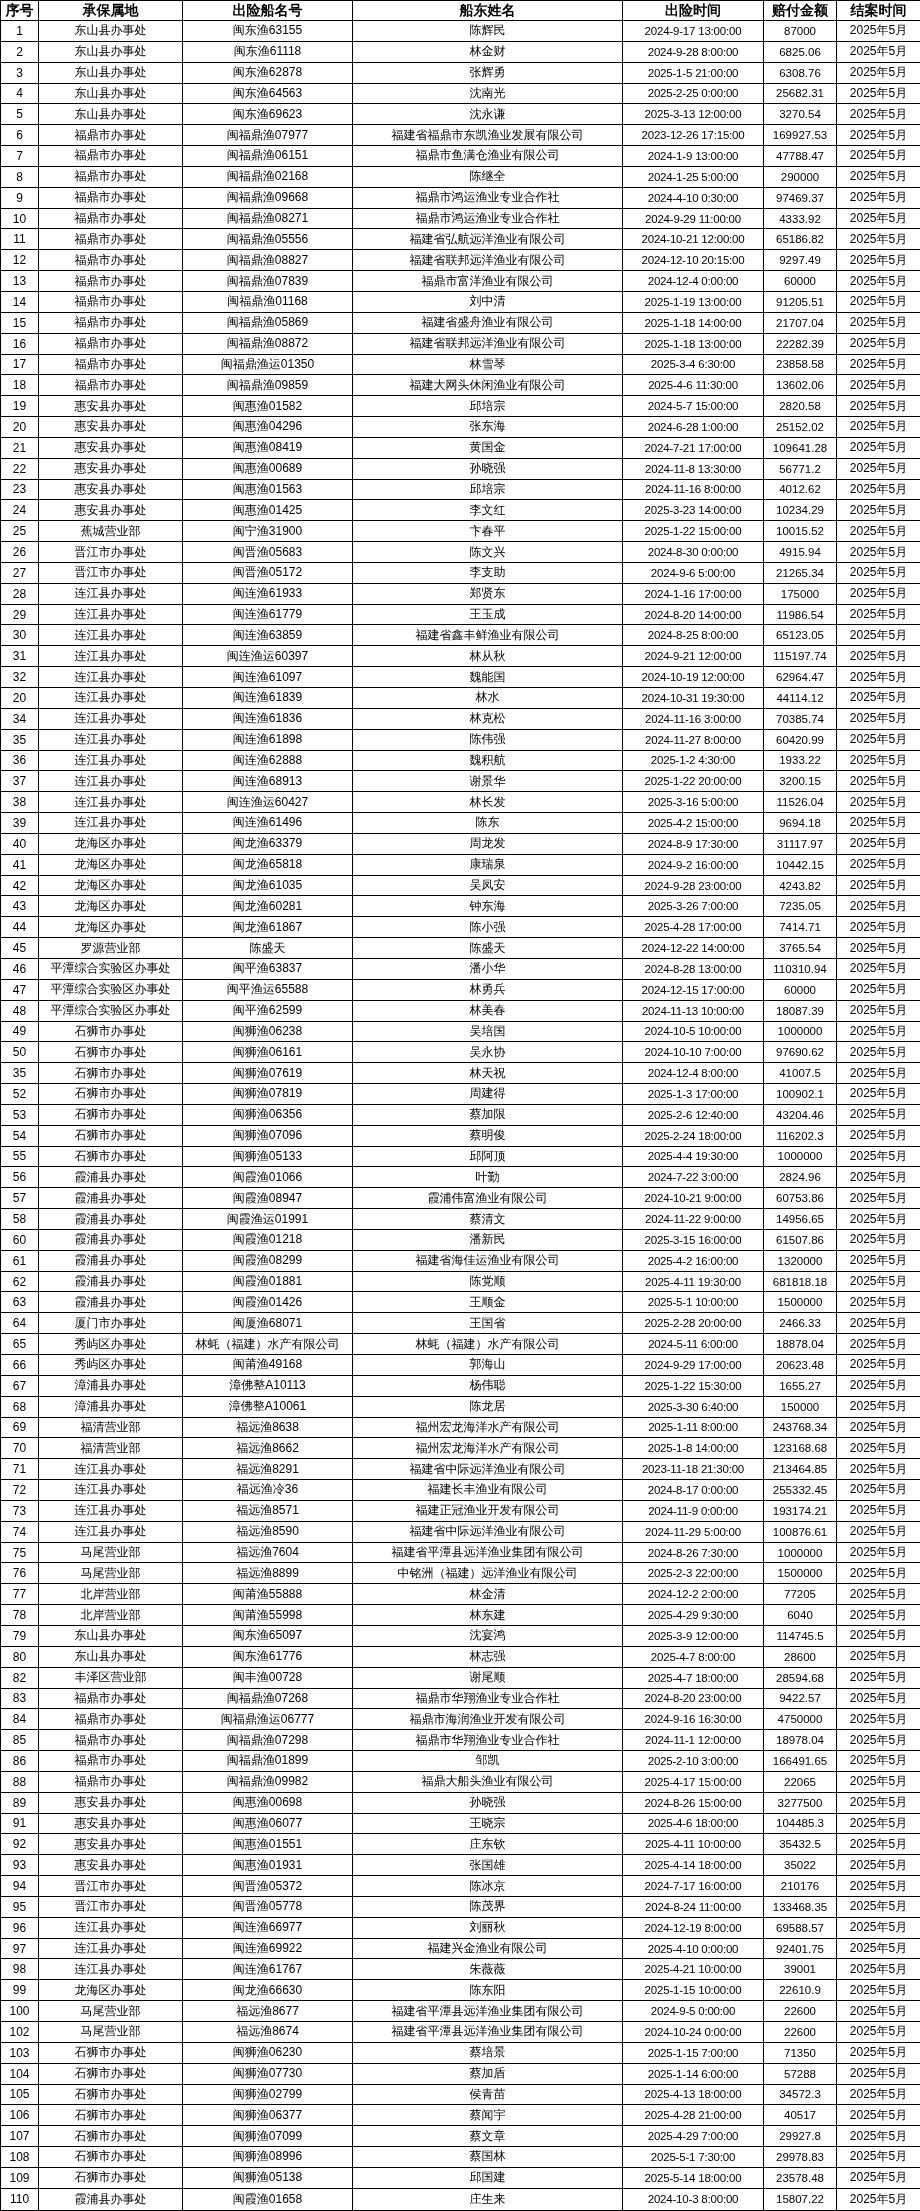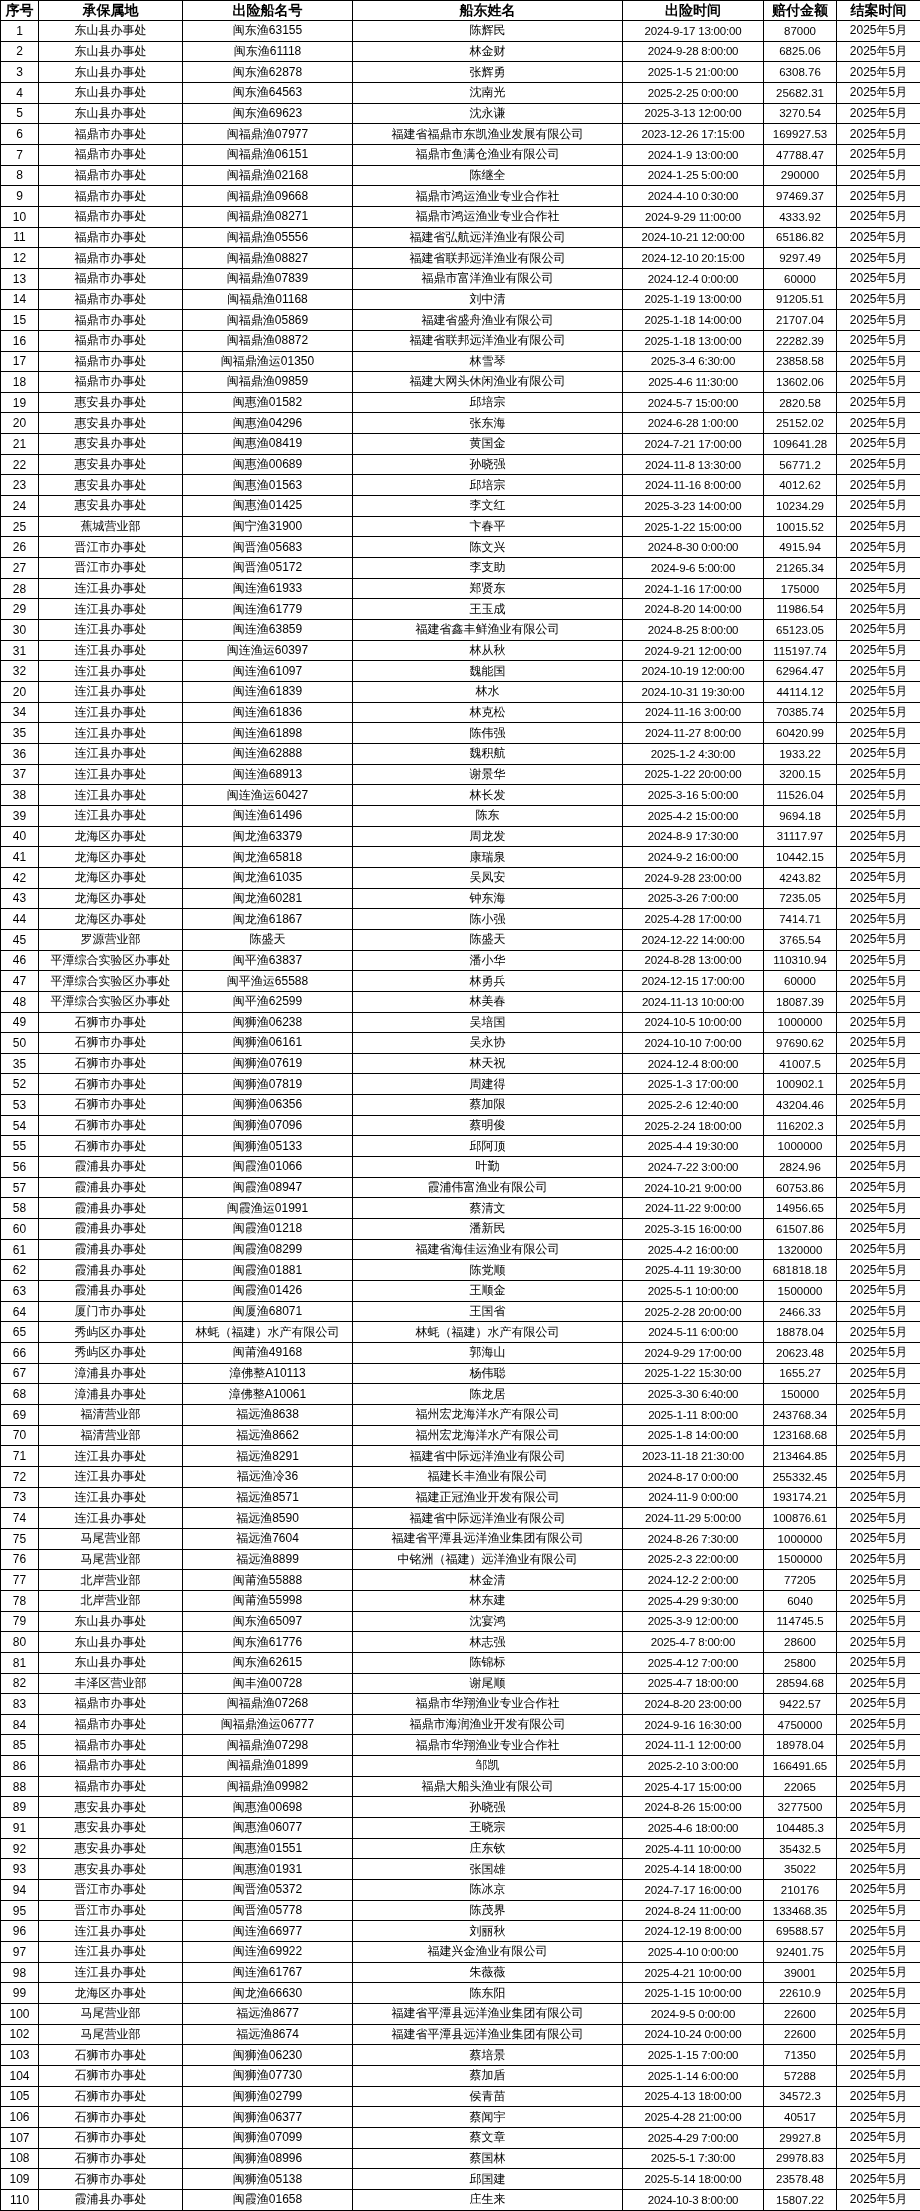--- a/index.html
+++ b/index.html
@@ -767,29 +767,20 @@
       <tr>
         <td>80</td>
         <td>东山县办事处</td>
         <td>闽东渔61776</td>
         <td>林志强</td>
         <td>2025-4-7 8:00:00</td>
         <td>28600</td>
         <td>2025年5月</td>
       </tr>
       <tr>
-        <td>81</td>
-        <td>东山县办事处</td>
-        <td>闽东渔62615</td>
-        <td>陈锦标</td>
-        <td>2025-4-12 7:00:00</td>
-        <td>25800</td>
-        <td>2025年5月</td>
-      </tr>
-      <tr>
         <td>82</td>
         <td>丰泽区营业部</td>
         <td>闽丰渔00728</td>
         <td>谢尾顺</td>
         <td>2025-4-7 18:00:00</td>
         <td>28594.68</td>
         <td>2025年5月</td>
       </tr>
       <tr>
         <td>83</td>

